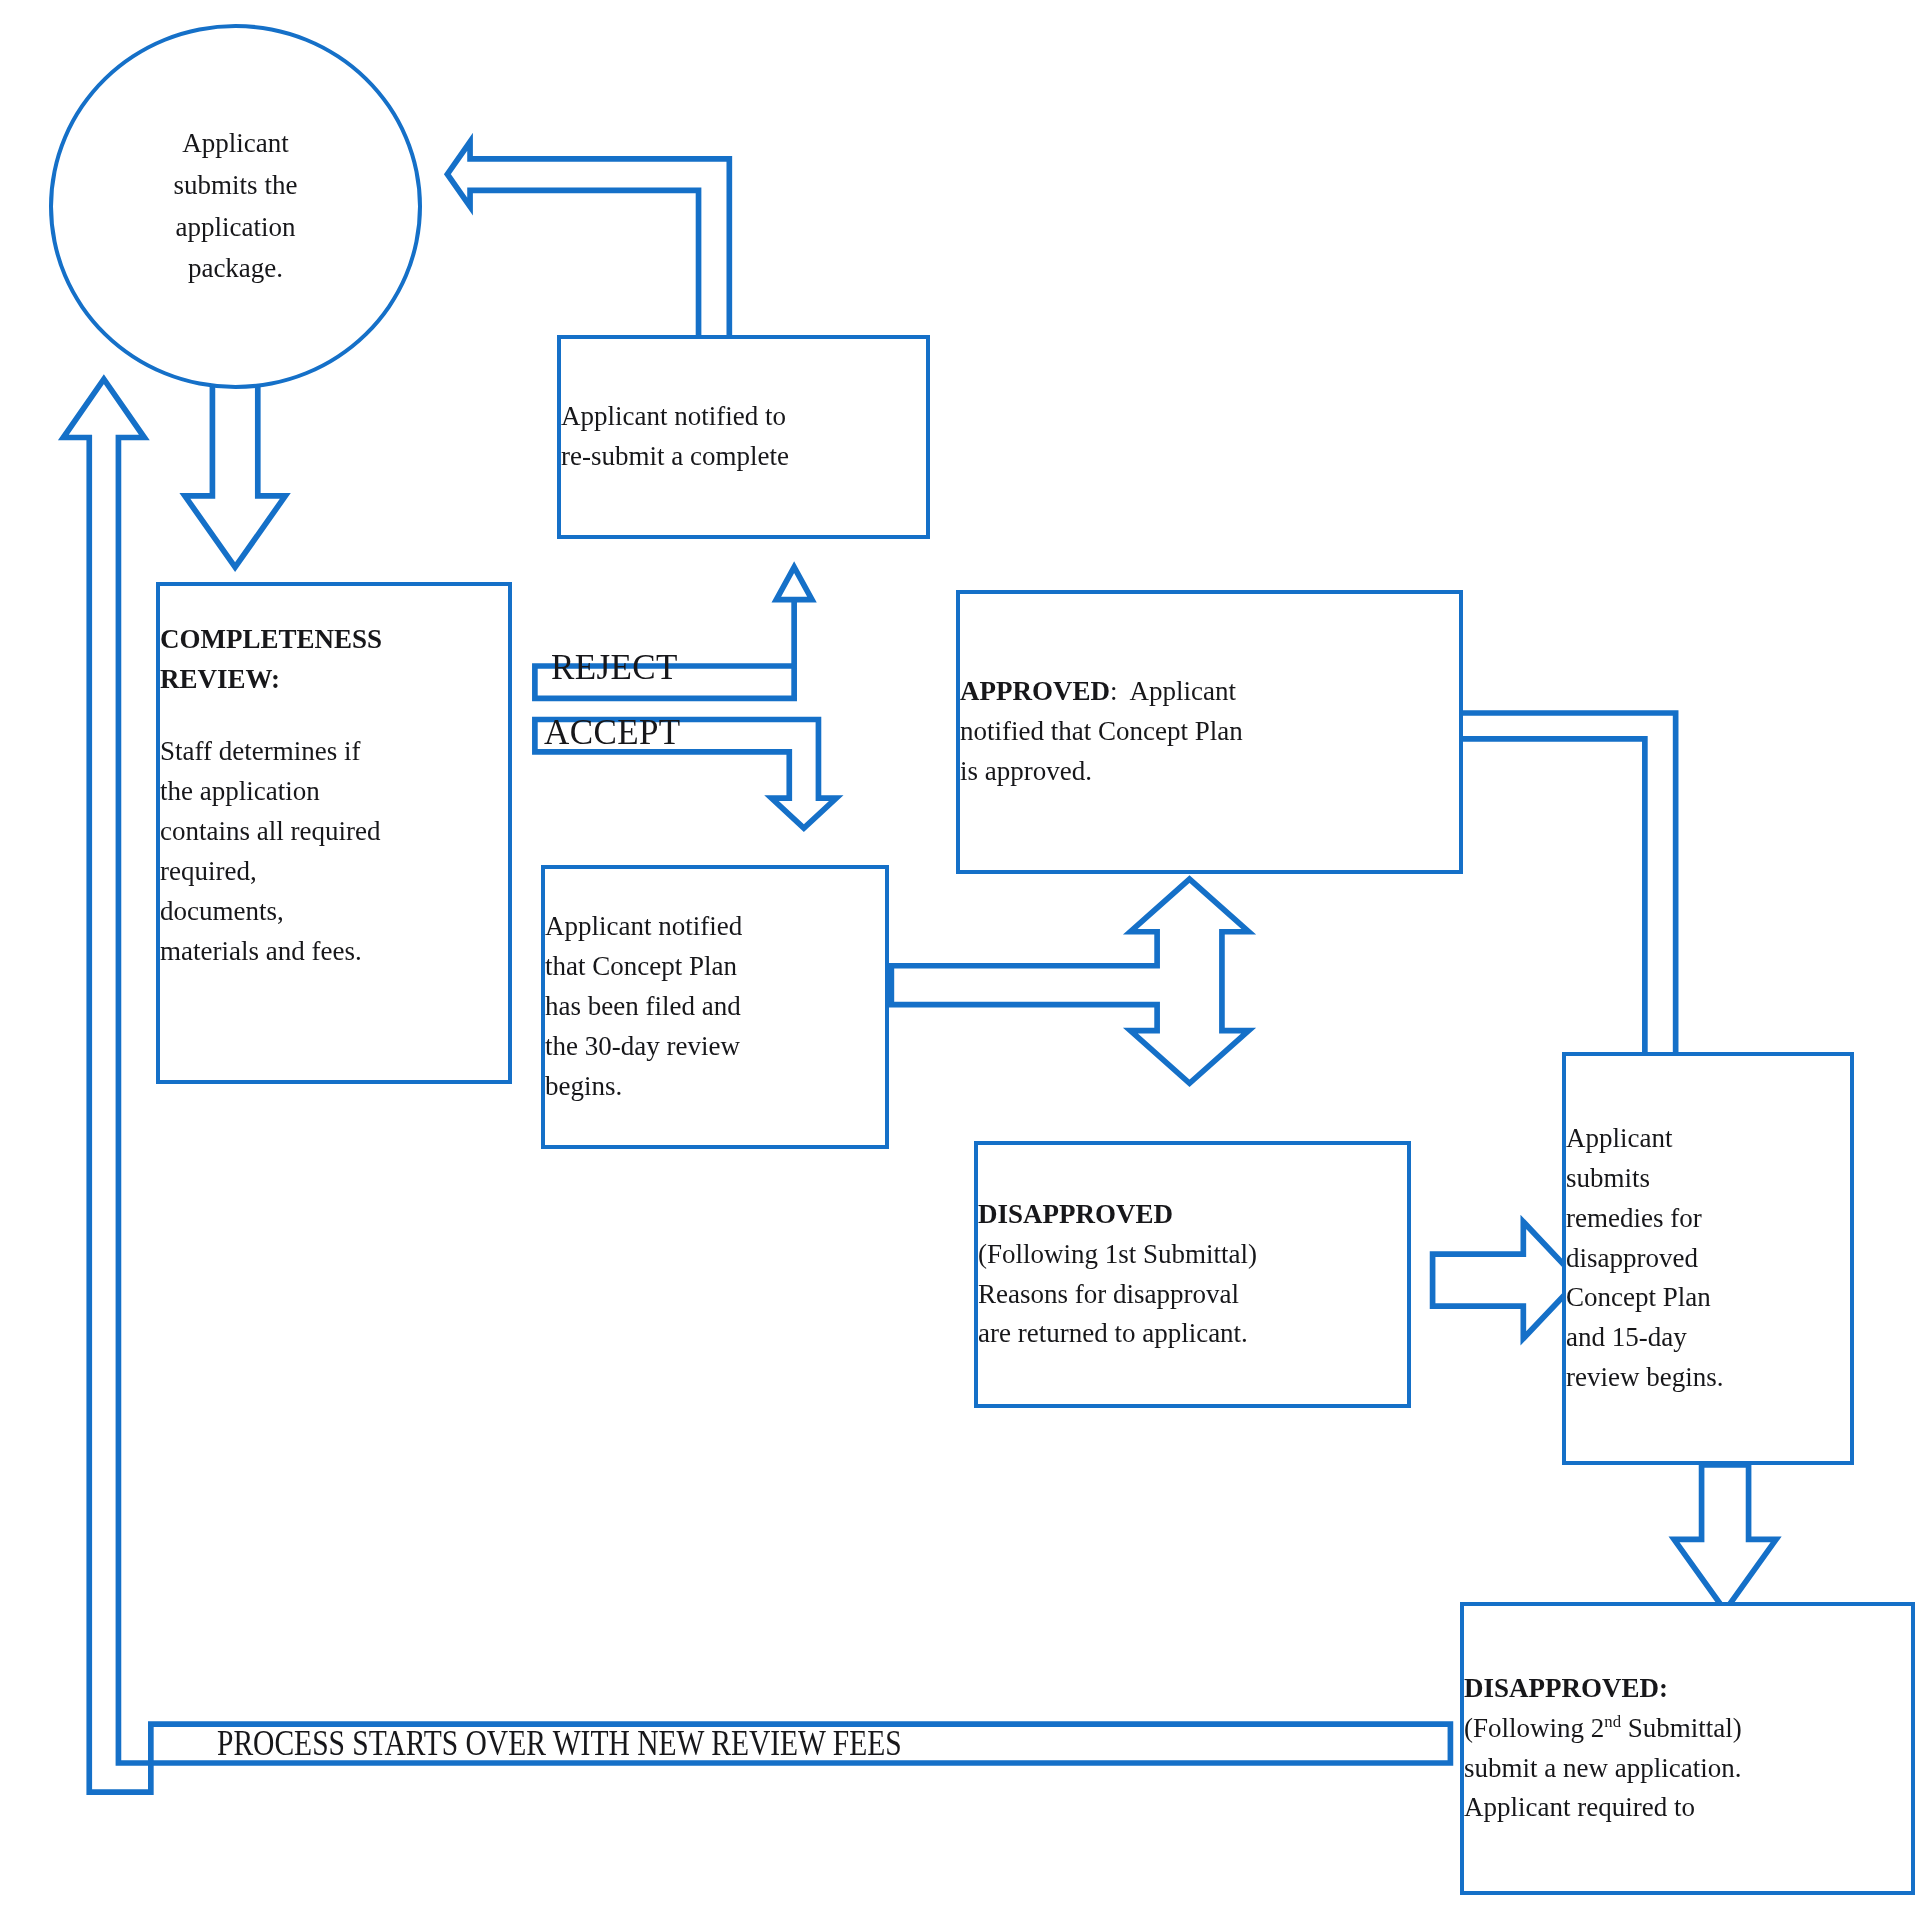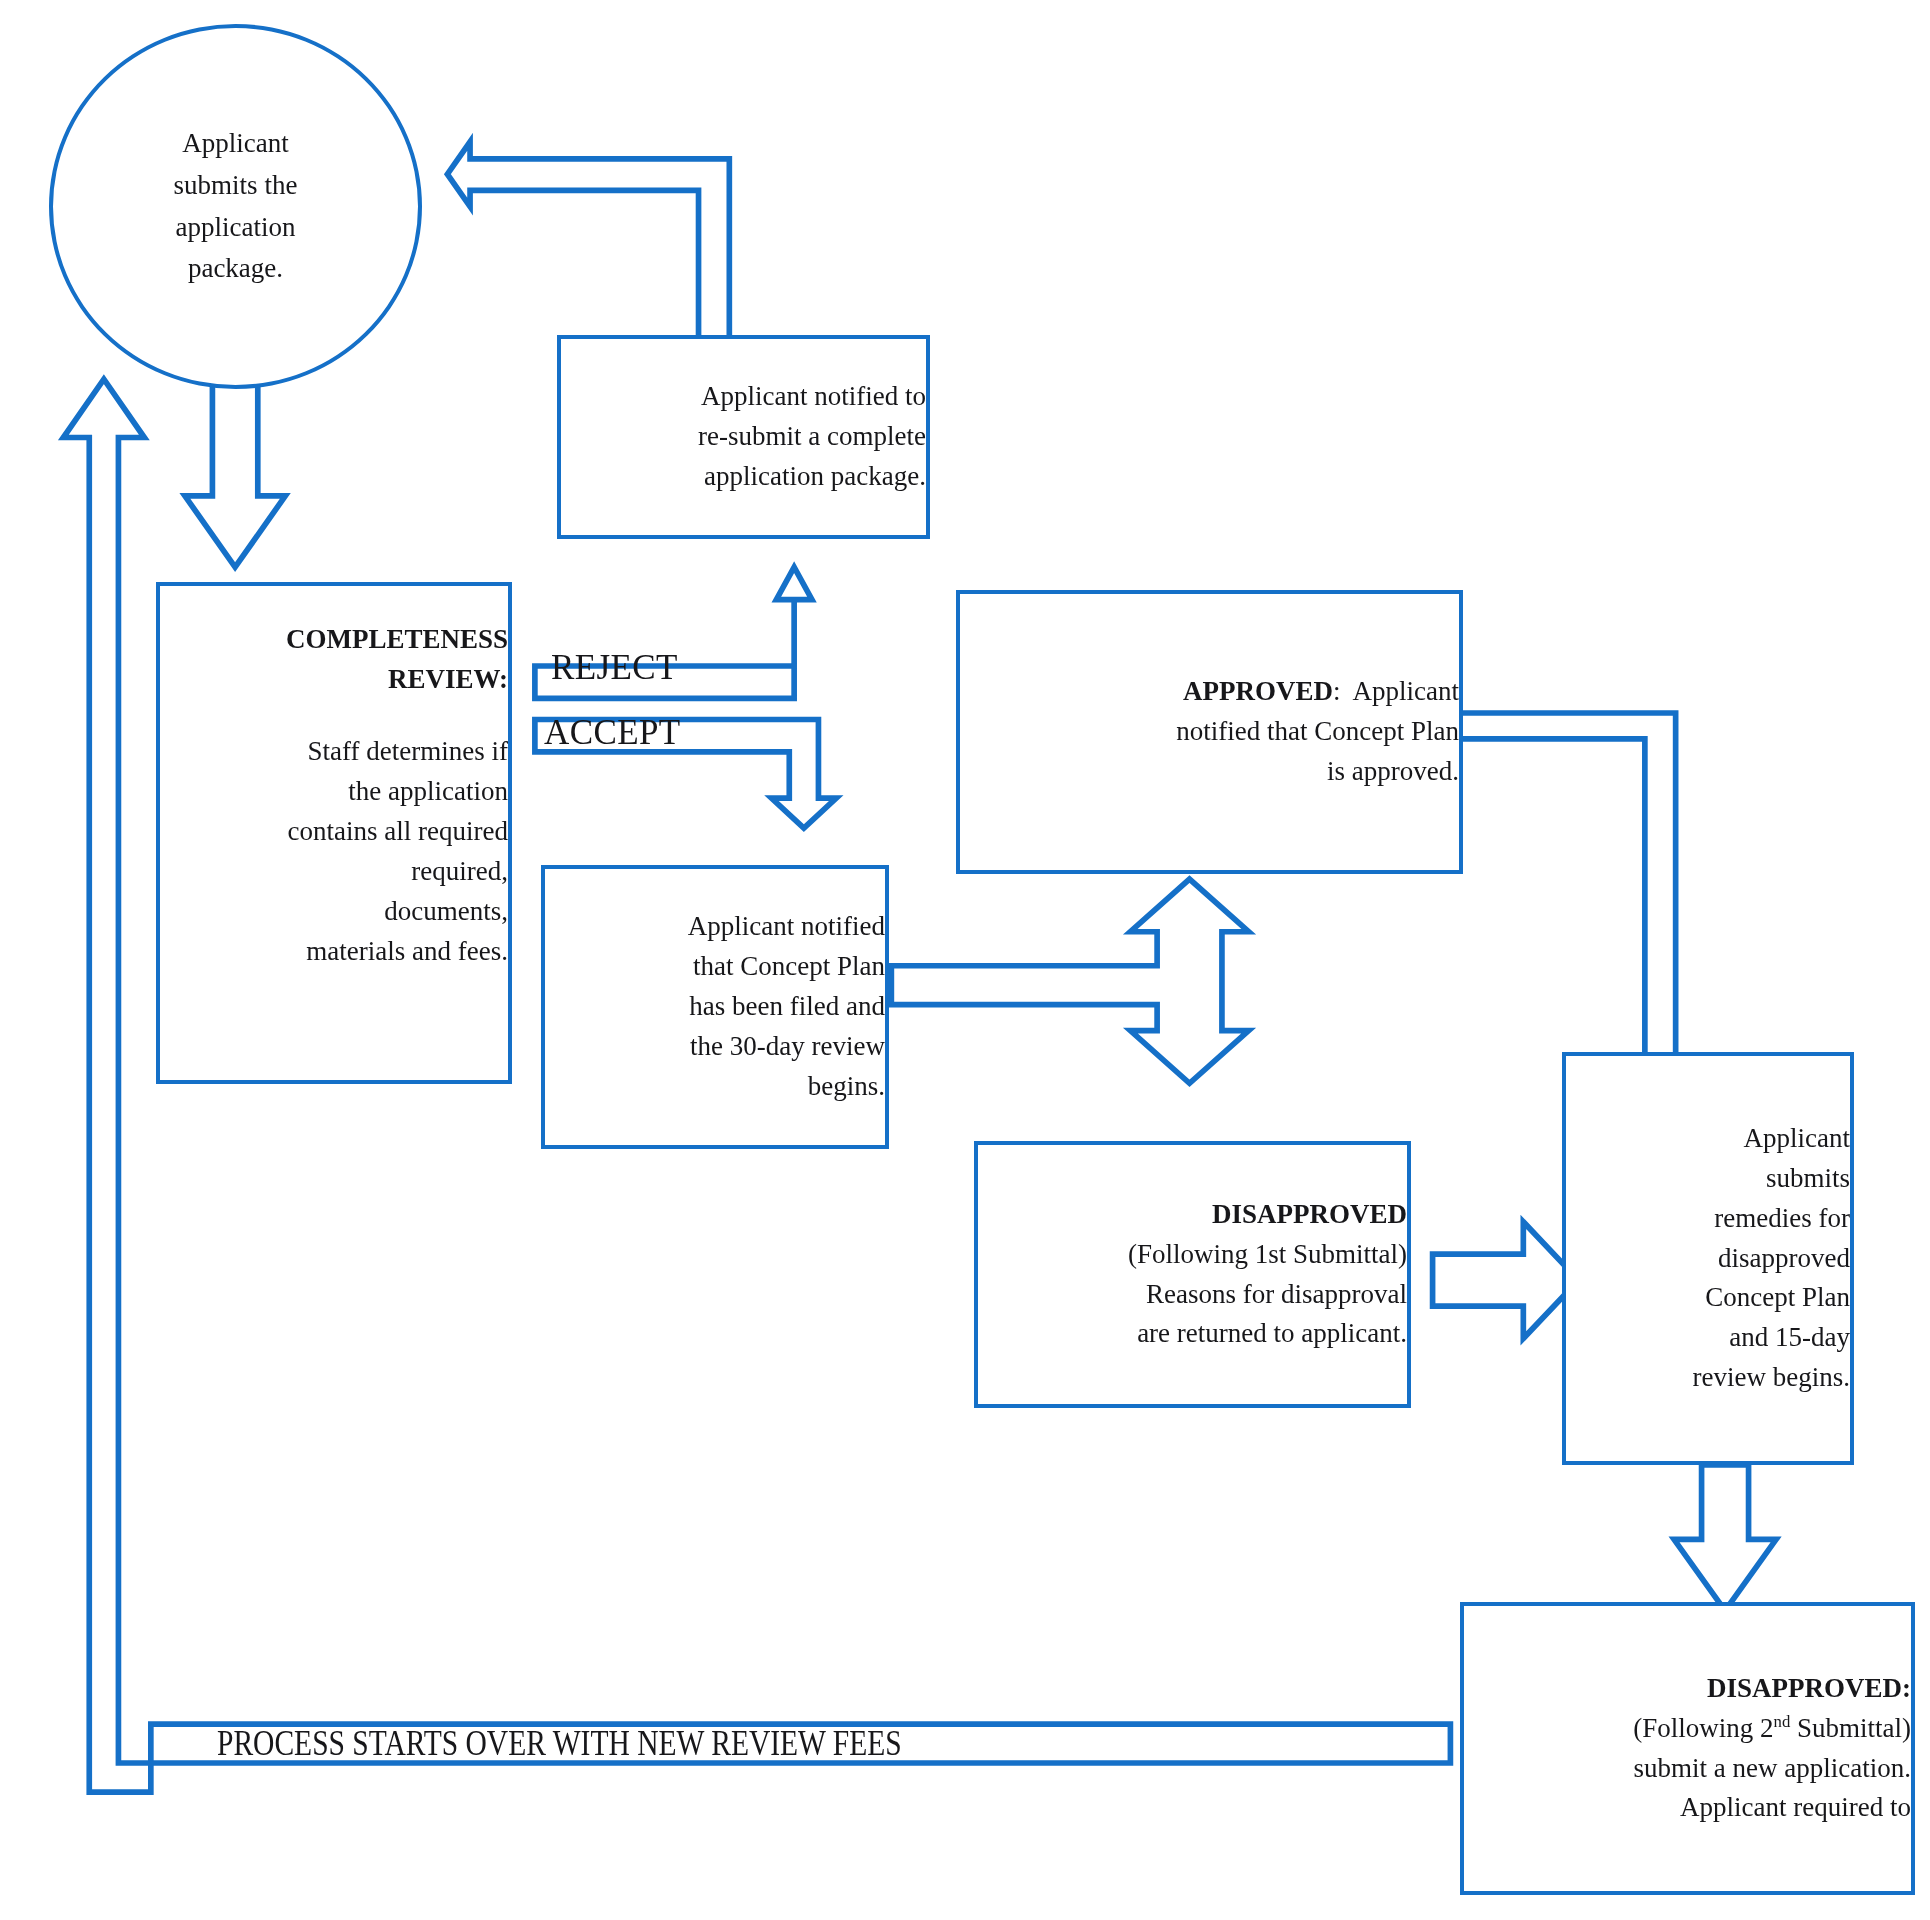--- a/index.html
+++ b/index.html
@@ -25,21 +25,21 @@
   }
   .node {
     position: absolute;
     box-sizing: border-box;
     border: 4.9px solid #1570c8;
     background: #ffffff;
     display: flex;
     flex-direction: column;
     align-items: center;
     justify-content: center;
-    text-align: right;
+    text-align: left;
     line-height: 1.48;
   }
   .node .ln { display: block; width: 100%; }
   .circle-node {
     position: absolute;
     box-sizing: border-box;
     border: 4.9px solid #1570c8;
     border-radius: 50%;
     background: #ffffff;
     display: flex;
@@ -100,21 +100,20 @@
   <div class="circle-node t42" style="left:49px; top:24px; width:373px; height:365px;">
     <span class="ln">Applicant</span>
     <span class="ln">submits the</span>
     <span class="ln">application</span>
     <span class="ln">package.</span>
   </div>
 
   <div class="node t42" style="left:557px; top:335px; width:373px; height:204px;">
     <span class="ln">Applicant notified to</span>
     <span class="ln">re-submit a complete</span>
-    <span class="ln">application package.</span>
   </div>
 
   <div class="node t42" style="left:156px; top:582px; width:356px; height:502px; justify-content:flex-start; padding-top:34px;">
     <span class="ln bold">COMPLETENESS</span>
     <span class="ln bold">REVIEW:</span>
     <span class="ln" style="height:32px;"></span>
     <span class="ln">Staff determines if</span>
     <span class="ln">the application</span>
     <span class="ln">contains all required</span>
     <span class="ln">required,</span>

